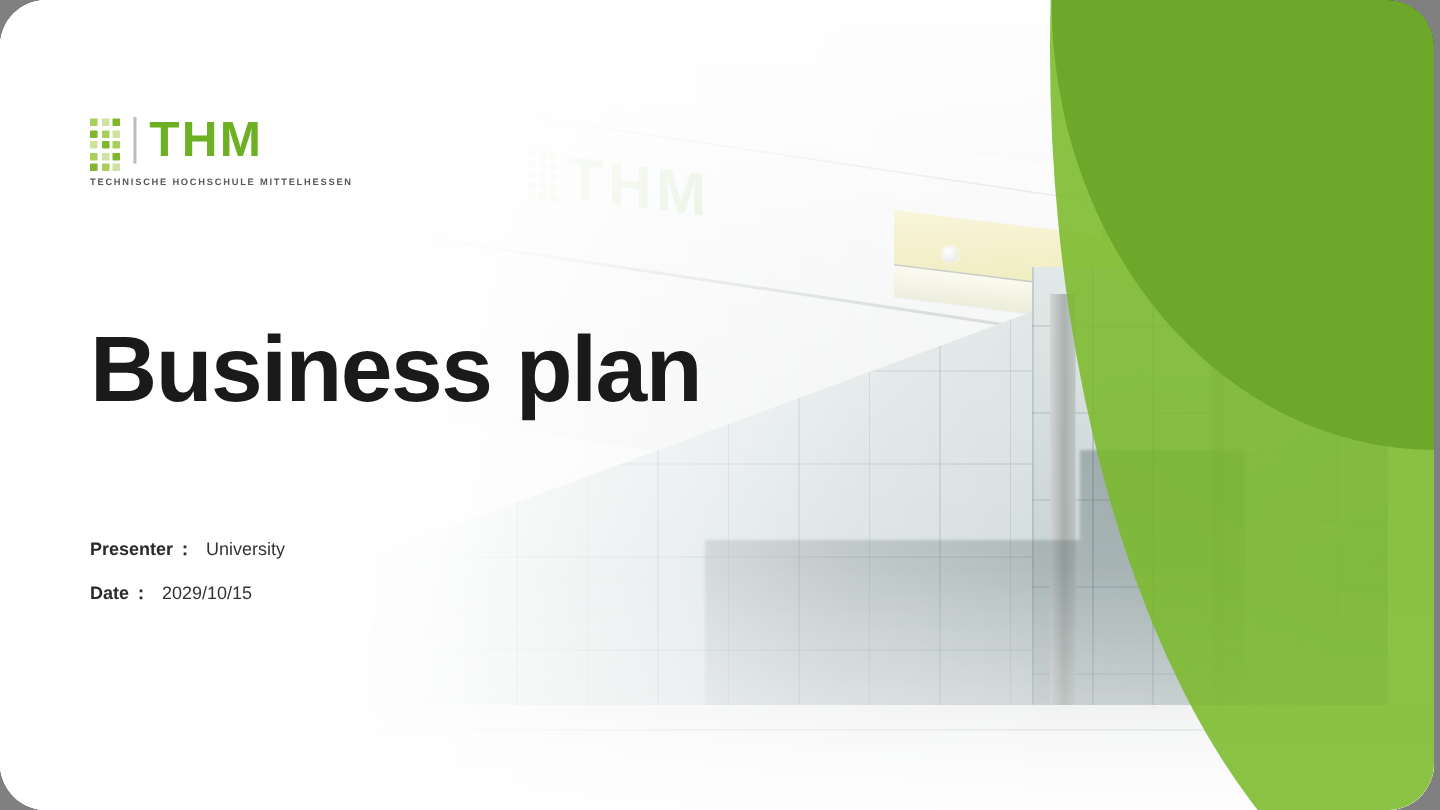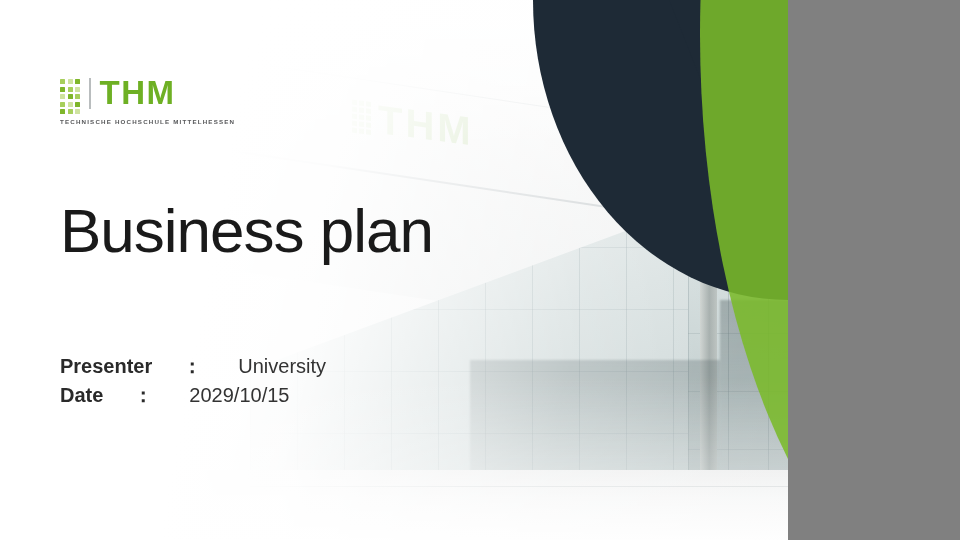--- a/index.html
+++ b/index.html
@@ -1,19 +1,20 @@
 <!DOCTYPE html>
 <html><head>
 <meta charset="utf-8">
 <style>
   html,body{margin:0;padding:0;background:#808080;}
   #slide{
-    position:relative;width:788px;height:540px;overflow:hidden;
+    position:relative;width:956px;height:540px;overflow:hidden;
     background:#ffffff;
     font-family:"Liberation Sans","DejaVu Sans",sans-serif;
+    border-radius:31px;
   }
 
   
   .layer{position:absolute;top:0;left:0;width:960px;height:540px;}
 
   
   .sky{
     background:linear-gradient(170deg,#fdfdfd 0%,#f7f8f8 35%,#f2f3f3 70%,#ffffff 100%);
   }
 
@@ -174,33 +175,33 @@
   .logo-tag{
     font-size:6.2px;line-height:8px;letter-spacing:1.18px;color:#57585a;
     margin-top:5px;white-space:nowrap;font-weight:bold;
   }
   .logo-tagwrap{
     position:absolute;left:60px;top:113px;
   }
 
   
   .title{
-    position:absolute;left:60px;top:196px;
-    font-size:62px;line-height:70px;font-weight:normal;color:#1a1a1a;
+    position:absolute;left:60px;top:212px;
+    font-size:62px;line-height:70px;font-weight:bold;color:#1a1a1a;
     letter-spacing:-1px;
   }
   .subtitle{
     position:absolute;left:60px;top:278px;
     font-size:30px;line-height:38px;color:#2b2b2b;font-weight:400;
     letter-spacing:-.2px;
   }
   .meta{position:absolute;left:60px;top:355px;}
   .meta-row{
     display:flex;align-items:center;margin-bottom:7px;
-    font-size:20px;line-height:22px;color:#2a2a2a;gap:28px;
+    font-size:12px;line-height:22px;color:#2a2a2a;
   }
   .meta-label{font-weight:bold;white-space:pre;}
   .meta-colon{font-weight:bold;padding:0 2px;}
   .meta-value{font-weight:400;color:#333333;padding-left:6px;}
 
   .footer{
     position:absolute;left:60px;top:511px;
     font-size:9.2px;line-height:12px;color:#a9adae;letter-spacing:1.25px;
     white-space:nowrap;
   }

